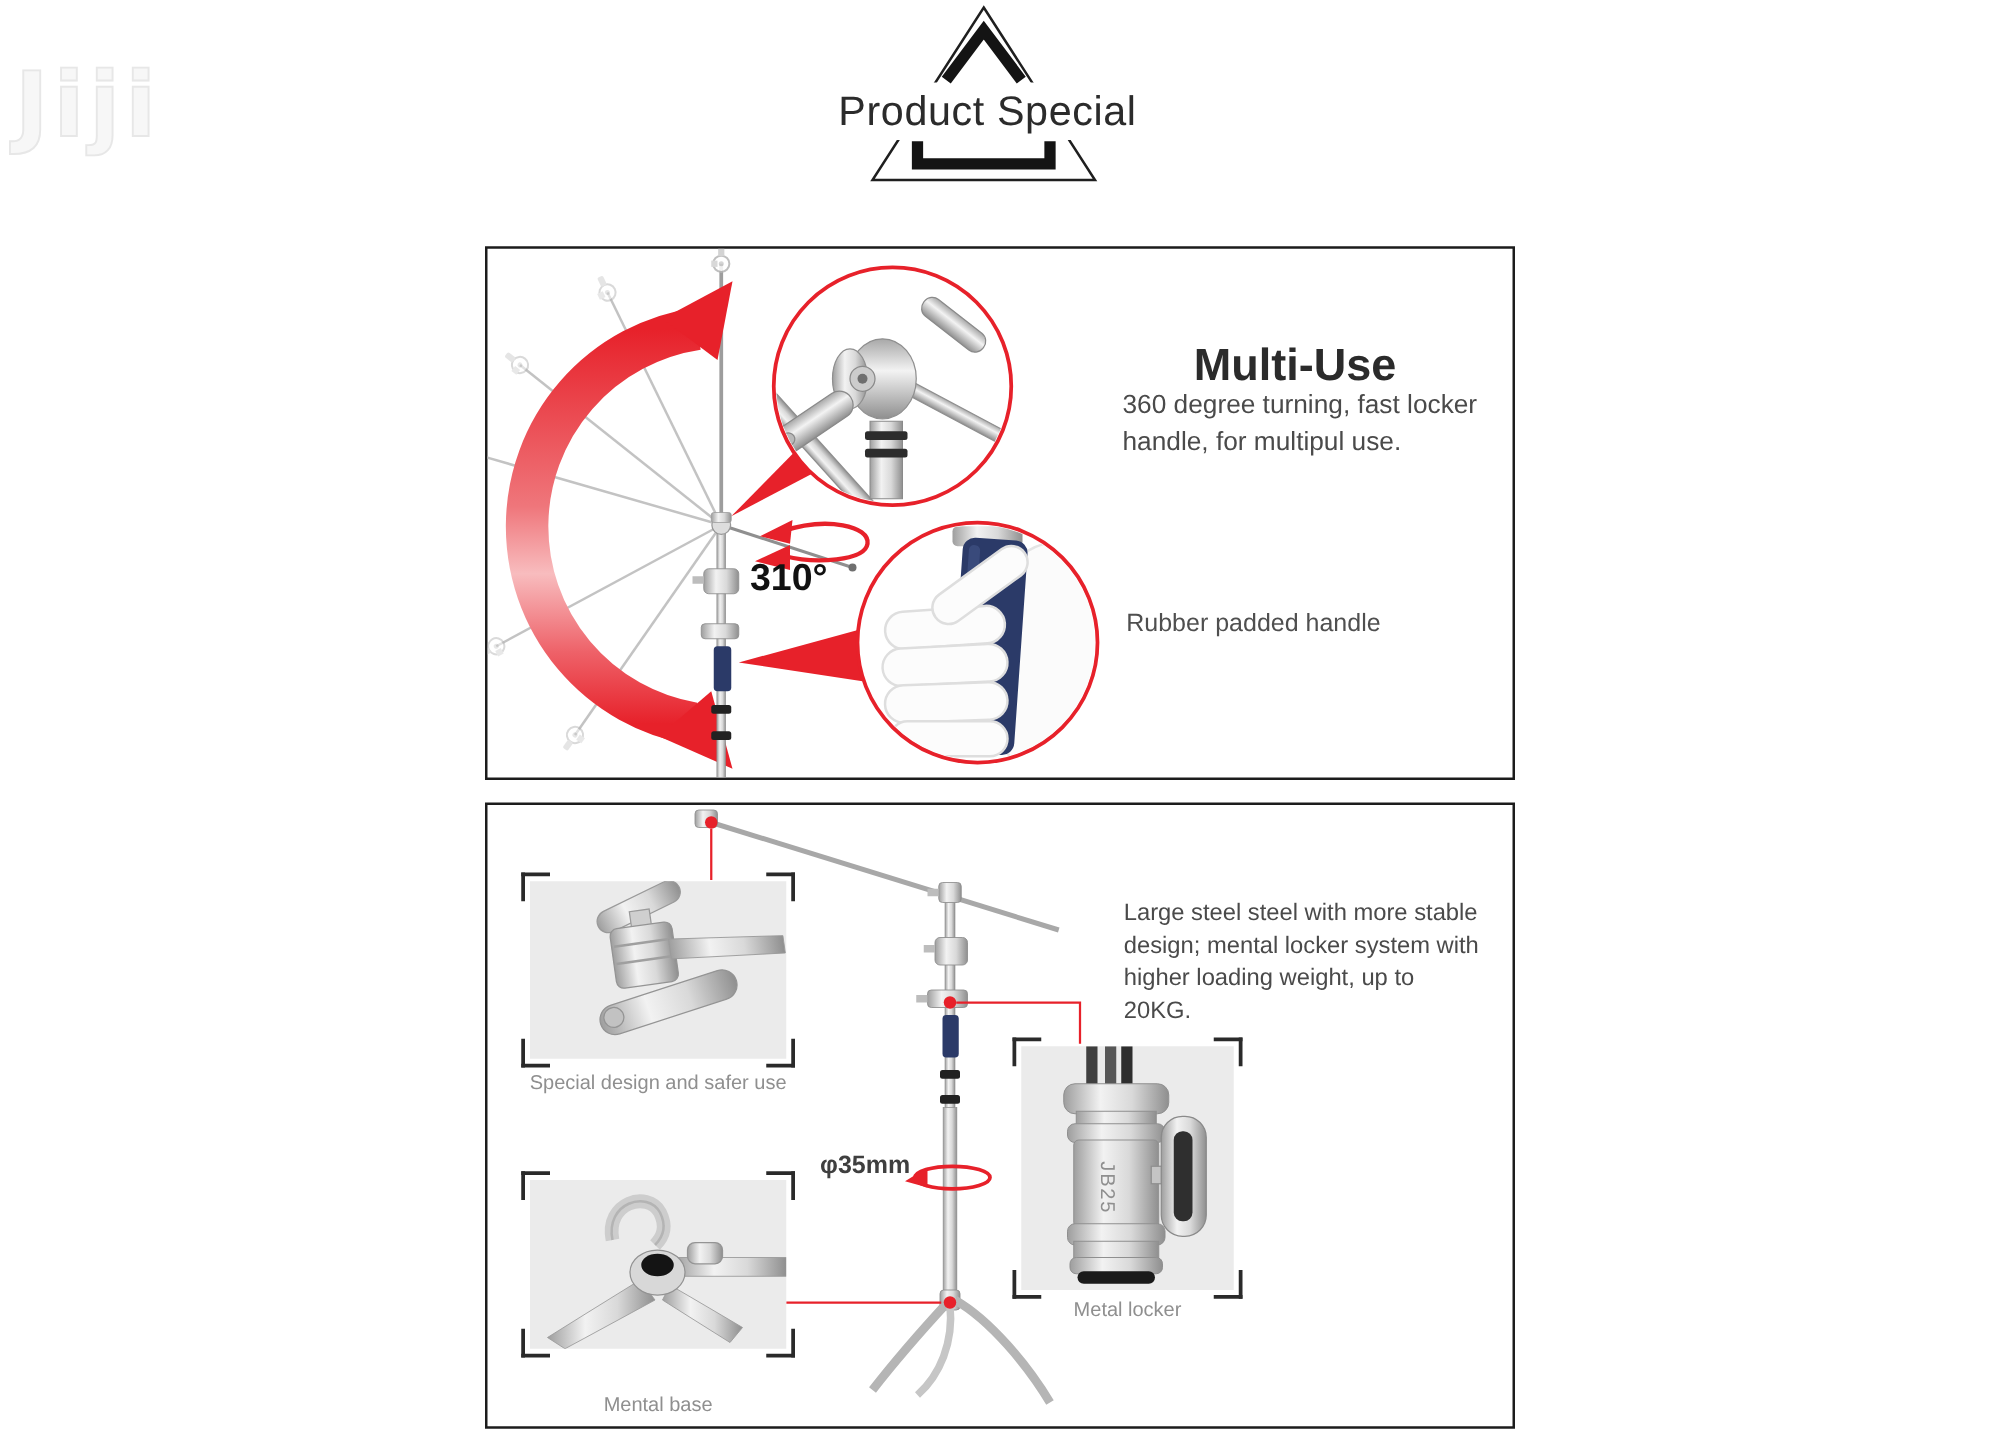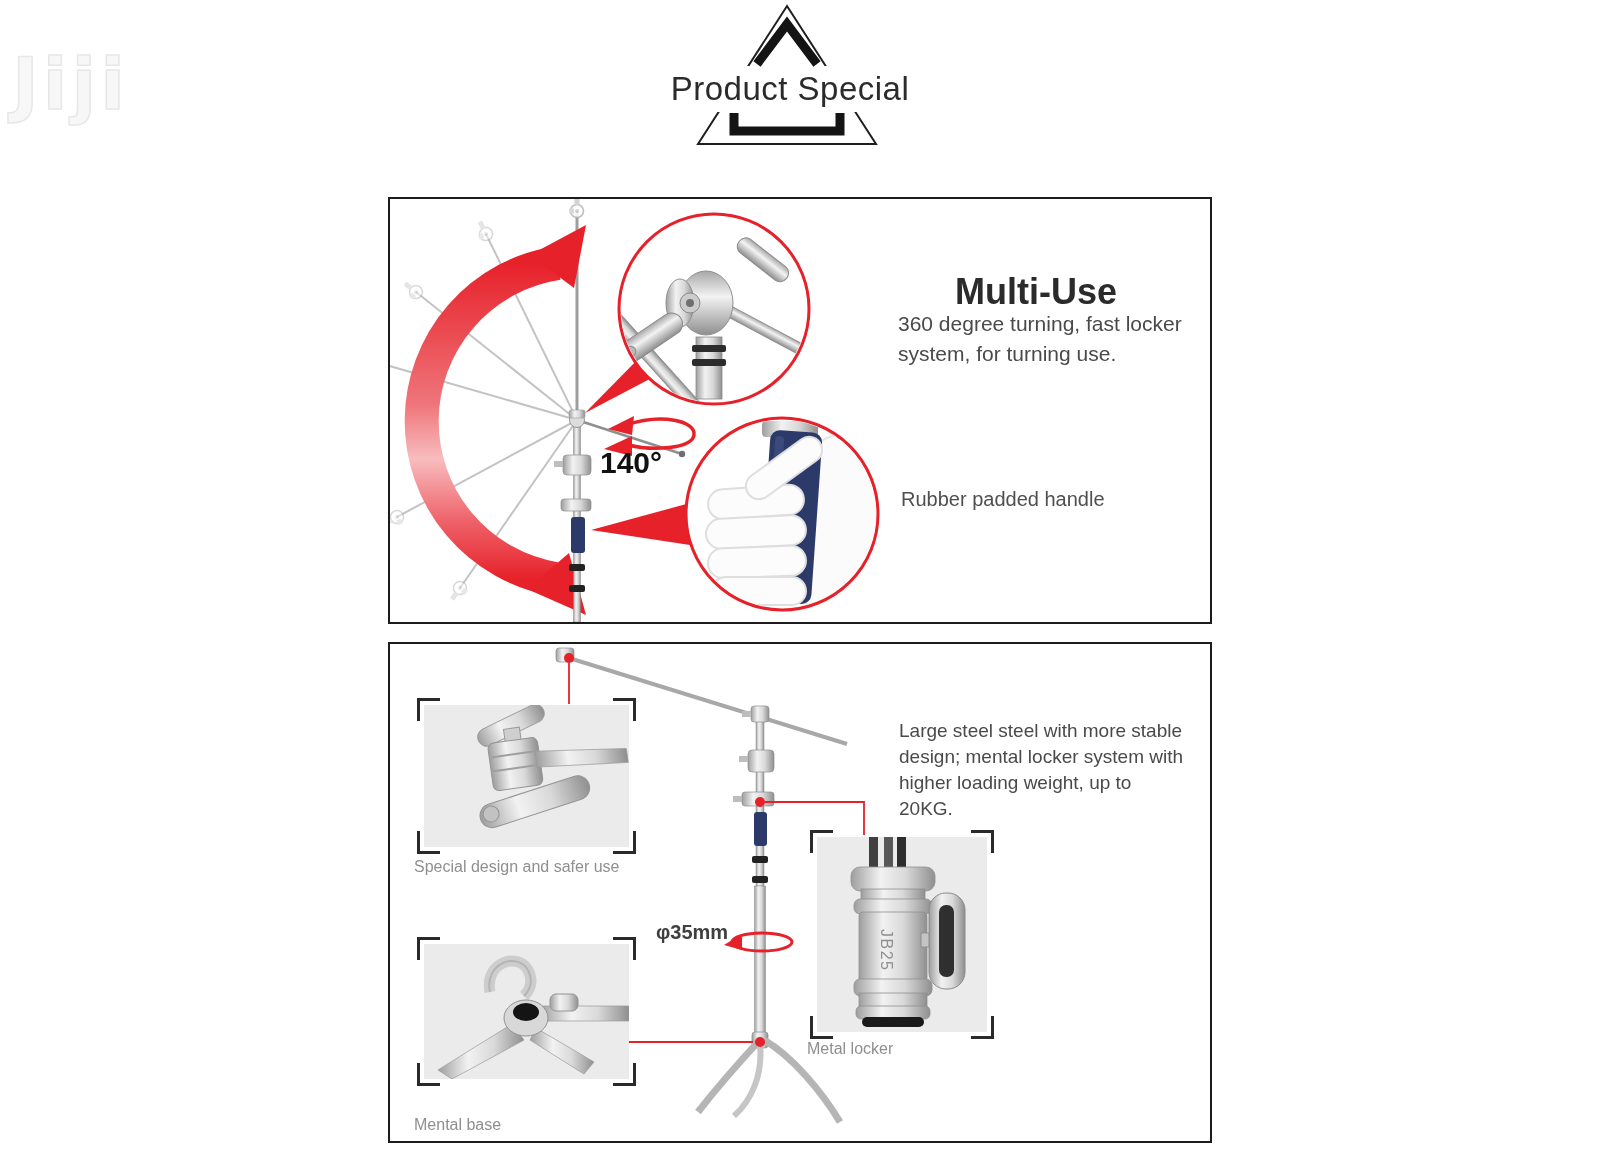--- a/index.html
+++ b/index.html
@@ -37,21 +37,21 @@
   .phi-label{left:266px;top:277px;width:66px;text-align:right;font-size:20px;
              font-weight:600;color:#3f3f3f;}
 
   
   .inset{position:absolute;background:#ebebeb;}
   .corner{position:absolute;width:20px;height:20px;border-color:#2a2a2a;border-style:solid;border-width:0;}
   .corner.tl{left:-7px;top:-7px;border-top-width:3px;border-left-width:3px;}
   .corner.tr{right:-7px;top:-7px;border-top-width:3px;border-right-width:3px;}
   .corner.bl{left:-7px;bottom:-7px;border-bottom-width:3px;border-left-width:3px;}
   .corner.br{right:-7px;bottom:-7px;border-bottom-width:3px;border-right-width:3px;}
-  .caption{position:absolute;text-align:left;font-size:16px;color:#8f8f8f;}
+  .caption{position:absolute;text-align:center;font-size:16px;color:#8f8f8f;}
 
   .inset1{left:34px;top:61px;width:205px;height:142px;}
   .cap1{left:24px;top:214px;width:225px;}
   .inset2{left:34px;top:300px;width:205px;height:135px;}
   .cap2{left:24px;top:448px;width:225px;margin-top:24px;}
   .inset3{left:427px;top:193px;width:170px;height:195px;}
   .cap3{left:417px;top:396px;width:190px;}
 </style>
 </head>
 <body>
@@ -187,25 +187,25 @@
             <rect x="218" y="130" width="80" height="22" rx="11" fill="url(#silverV)" stroke="#8a8a8a"></rect>
             <circle cx="238" cy="141" r="5" fill="#b9b9b9" stroke="#8a8a8a"></circle>
           </g>
           <g transform="rotate(38 372 62)">
             <rect x="342" y="52" width="60" height="17" rx="8" fill="url(#silverV)" stroke="#8a8a8a"></rect>
           </g>
         </g>
       </g>
     </svg>
 
-    <div class="abs deg-label">140°</div>
+    <div class="abs deg-label">310°</div>
     <div class="abs p1-heading">Multi-Use</div>
     <div class="abs p1-desc">
       <div>360 degree turning, fast locker</div>
-      <div>system, for turning use.</div>
+      <div>handle, for multipul use.</div>
     </div>
     <div class="abs rubber-label">Rubber padded handle</div>
   </section>
 
   <section class="abs panel panel2">
     <svg class="fill" viewBox="0 0 820 497">
       <defs>
         <linearGradient id="silverH2" x1="0" y1="0" x2="1" y2="0">
           <stop offset="0" stop-color="#9e9e9e"></stop>
             <stop offset="0.35" stop-color="#f2f2f2"></stop>

